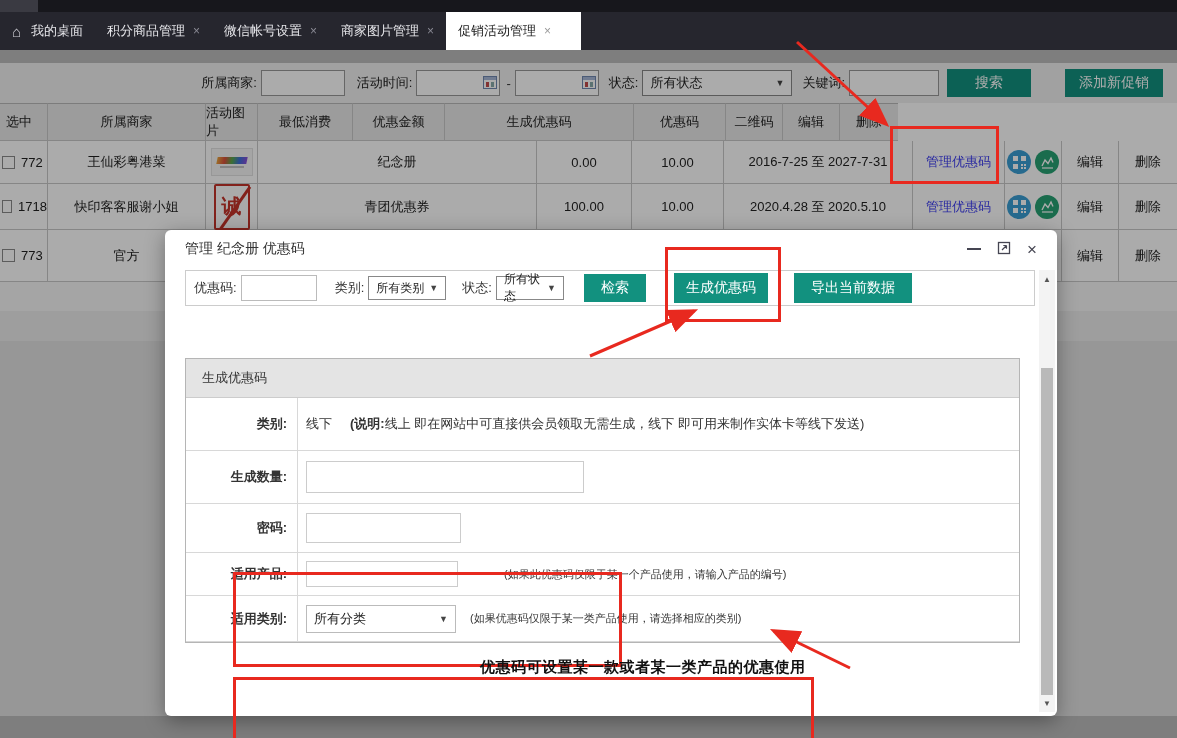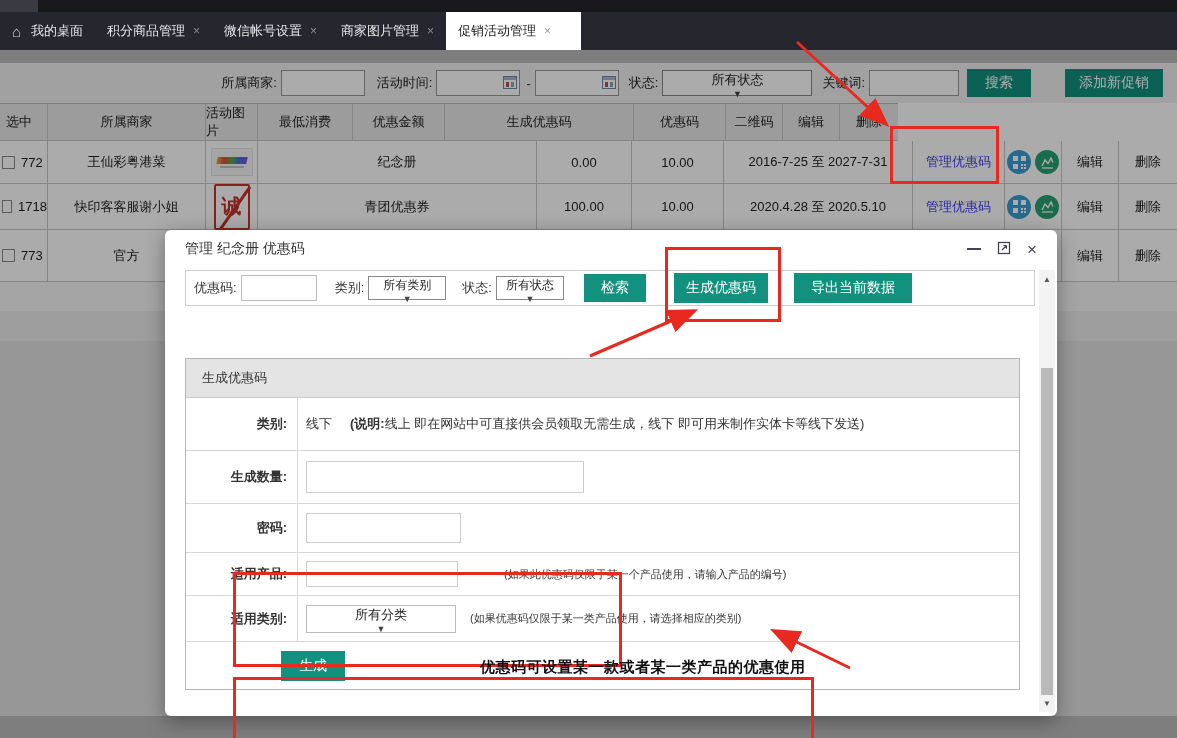--- a/index.html
+++ b/index.html
@@ -25,27 +25,27 @@
   .tin{height:26px;border:1px solid #999;background:#fff;box-sizing:border-box;}
   .in-merchant{width:84px;margin-left:4px;}
   .date-wrap{position:relative;width:84px;margin-left:4px;}
   .date-wrap .tin{width:84px;}
   .cal{position:absolute;right:3px;top:6px;width:14px;height:13px;border:1px solid #7188b0;background:#fff;box-sizing:border-box;}
   .cal:before{content:"";display:block;height:3px;background:#a9b9d8;}
   .cal:after{content:"";display:block;margin:2px 2px 0 2px;height:5px;
              background:linear-gradient(90deg,#c24b4b 0 3px,transparent 3px 5px,#8aa 5px 8px,transparent 8px);}
   .dash{margin-left:6px;color:#333;}
   .fselect{height:26px;border:1px solid #888;background:#fff;box-sizing:border-box;display:flex;
-           align-items:center;justify-content:space-between;padding:0 7px;font-size:13px;color:#222;flex-direction:column;}
+           align-items:center;justify-content:space-between;padding:0 7px;font-size:13px;color:#222;}
   .sel-status{width:150px;margin-left:4px;}
   .caret{font-size:9px;color:#444;}
   .in-keyword{width:90px;margin-left:4px;}
   .btn{background:var(--teal,#12917f);color:#fff;border:none;display:flex;align-items:center;justify-content:center;
        font-size:14px;font-family:inherit;cursor:pointer;}
-  .btn-search{width:64px;height:28px;margin-left:8px;}
+  .btn-search{width:84px;height:28px;margin-left:8px;}
   .btn-add{width:98px;height:28px;margin-left:34px;}
 
   
   .grid{background:#fff;font-size:13px;color:#222;}
   .trow{display:flex;}
   .tc{border-right:1px solid #c8c8c8;border-bottom:1px solid #c8c8c8;display:flex;align-items:center;
       justify-content:center;box-sizing:border-box;overflow:visible;}
   .thead .tc{background:#e9e9e9;height:38px;border-top:1px solid #b9b9b9;}
   .c0{width:48px;justify-content:flex-start;padding-left:2px;}
   .c1{width:158px;}.c2{width:52px;}.c3{width:279px;}.c4{width:95px;}.c5{width:92px;}
@@ -448,23 +448,20 @@
         <div class="flabel">适用类别:</div>
         <div class="fcontent">
           <span class="fselect sel-cat2">
             <span>所有分类</span>
             <span class="caret">▼</span>
           </span>
           <span class="hint hint-cat">(如果优惠码仅限于某一类产品使用，请选择相应的类别)</span>
         </div>
       </div>
 
-      <div class="frow rh6 last">
-        <button class="btn btn-generate">生成</button>
-      </div>
 
       <div class="redbox" id="redbox3"></div>
       <div class="redbox" id="redbox4"></div>
     </div>
 
     <div class="mscroll">
       <span class="s-up">▲</span>
       <span class="sthumb"></span>
       <span class="s-down">▼</span>
     </div>

